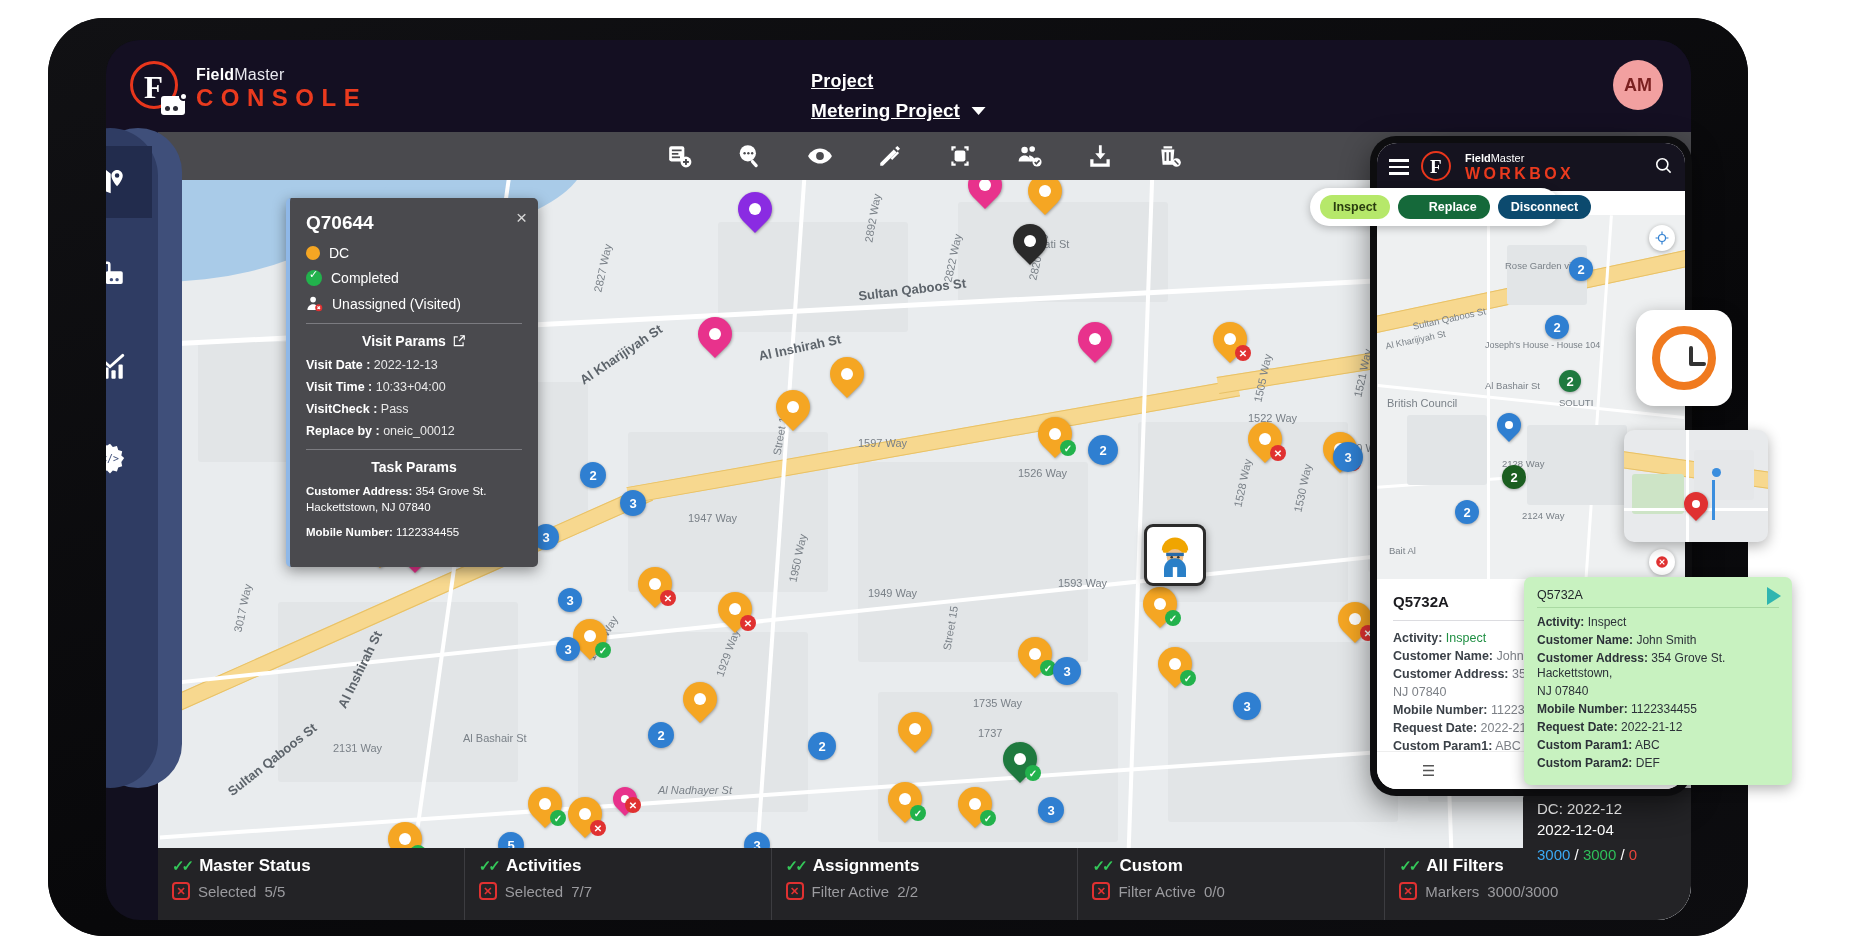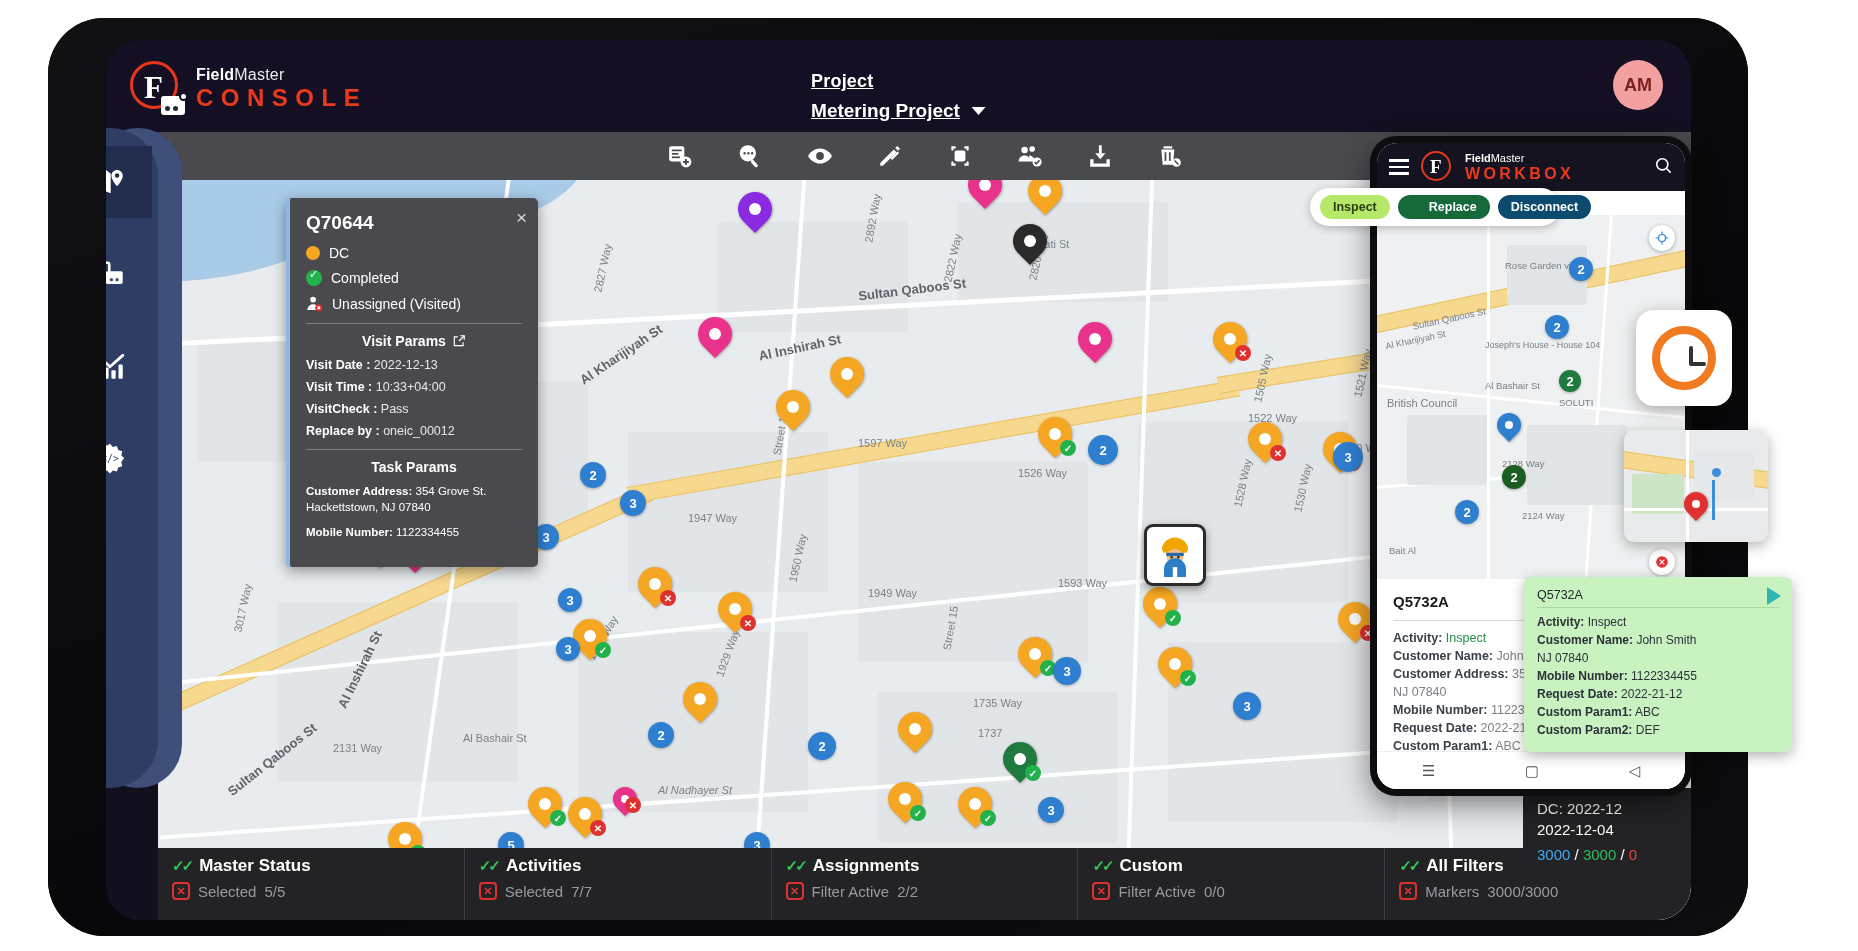--- a/index.html
+++ b/index.html
@@ -955,18 +955,19 @@
       <div class="dot"></div>
     </div>
 </div>
 
 <div class="tip">
   <div class="play"></div>
   <h6>Q5732A</h6>
   <div class="line"></div>
   <div class="r"><b>Activity:</b> <span>Inspect</span></div>
   <div class="r"><b>Customer Name:</b> <span>John Smith</span></div>
+  <div class="r"><b>Customer Address:</b> <span>354 Grove St. Hackettstown,</span></div>
   <div class="r"><span>NJ 07840</span></div>
   <div class="r"><b>Mobile Number:</b> <span>1122334455</span></div>
   <div class="r"><b>Request Date:</b> <span>2022-21-12</span></div>
   <div class="r"><b>Custom Param1:</b> <span>ABC</span></div>
   <div class="r"><b>Custom Param2:</b> <span>DEF</span></div>
 </div>
 
 </body></html>

